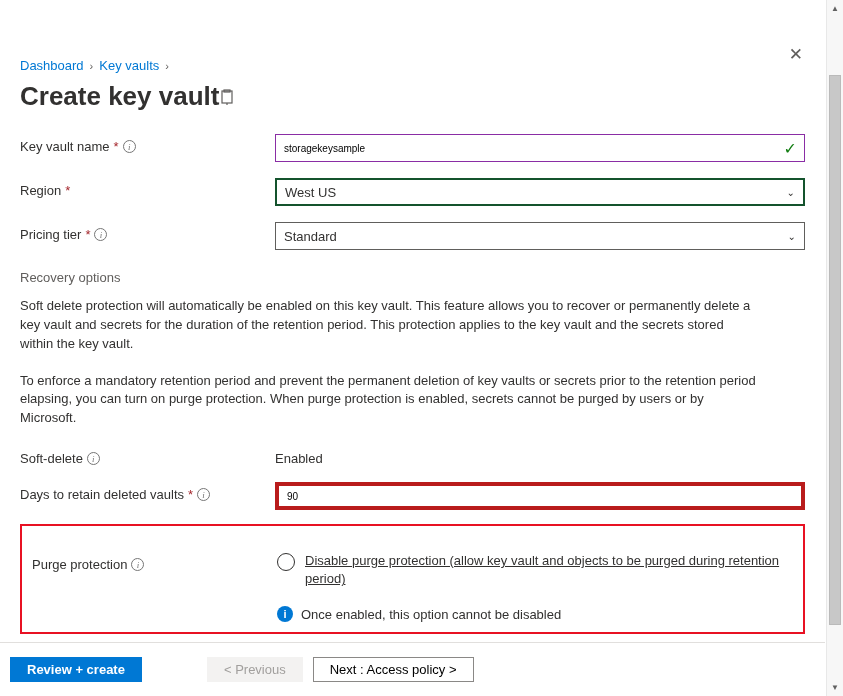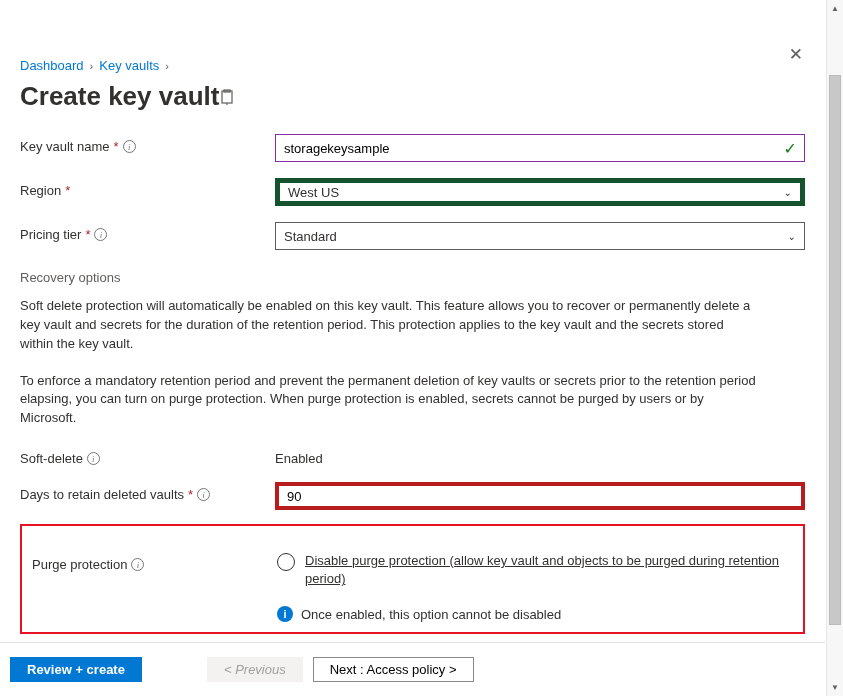--- a/index.html
+++ b/index.html
@@ -93,39 +93,39 @@
       align-items: center;
       justify-content: center;
       flex-shrink: 0;
     }
     .form-control { flex: 1; }
     .text-input {
       width: 100%;
       height: 28px;
       border: 1px solid #8a2da5;
       padding: 0 30px 0 8px;
-      font-size: 13px;
+      font-size: 10px;
       font-family: inherit;
       position: relative;
     }
     .text-input-plain {
       border: 4px solid #b91c1c;
     }
     .input-wrap { position: relative; }
     .check-ok {
       position: absolute;
       right: 8px; top: 50%;
       transform: translateY(-50%);
       color: #107c10;
       font-size: 16px;
     }
     .select-ctl {
       width: 100%;
       height: 28px;
-      border: 5px solid #14532d;
+      border: 2px solid #14532d;
       padding: 0 8px;
       font-size: 13px;
       display: flex;
       align-items: center;
       justify-content: space-between;
       cursor: pointer;
       background: #fff;
     }
     .select-plain { border: 1px solid #605e5c; }
     .chev-down {
@@ -212,21 +212,21 @@
       border-color: #0078d4;
       color: #fff;
       font-weight: 600;
     }
     .btn-disabled {
       background: #f3f2f1;
       border-color: #f3f2f1;
       color: #a19f9d;
       cursor: default;
     }
-    .spacer-btn { margin-left: 55px; font-style: italic; }
+    .spacer-btn { margin-left: 55px; }
     .scrollbar {
       position: absolute;
       right: 0; top: 0;
       width: 17px; height: 696px;
       background: #f7f7f7;
       border-left: 1px solid #e8e8e8;
     }
     .scroll-arrow {
       height: 17px;
       display: flex;

